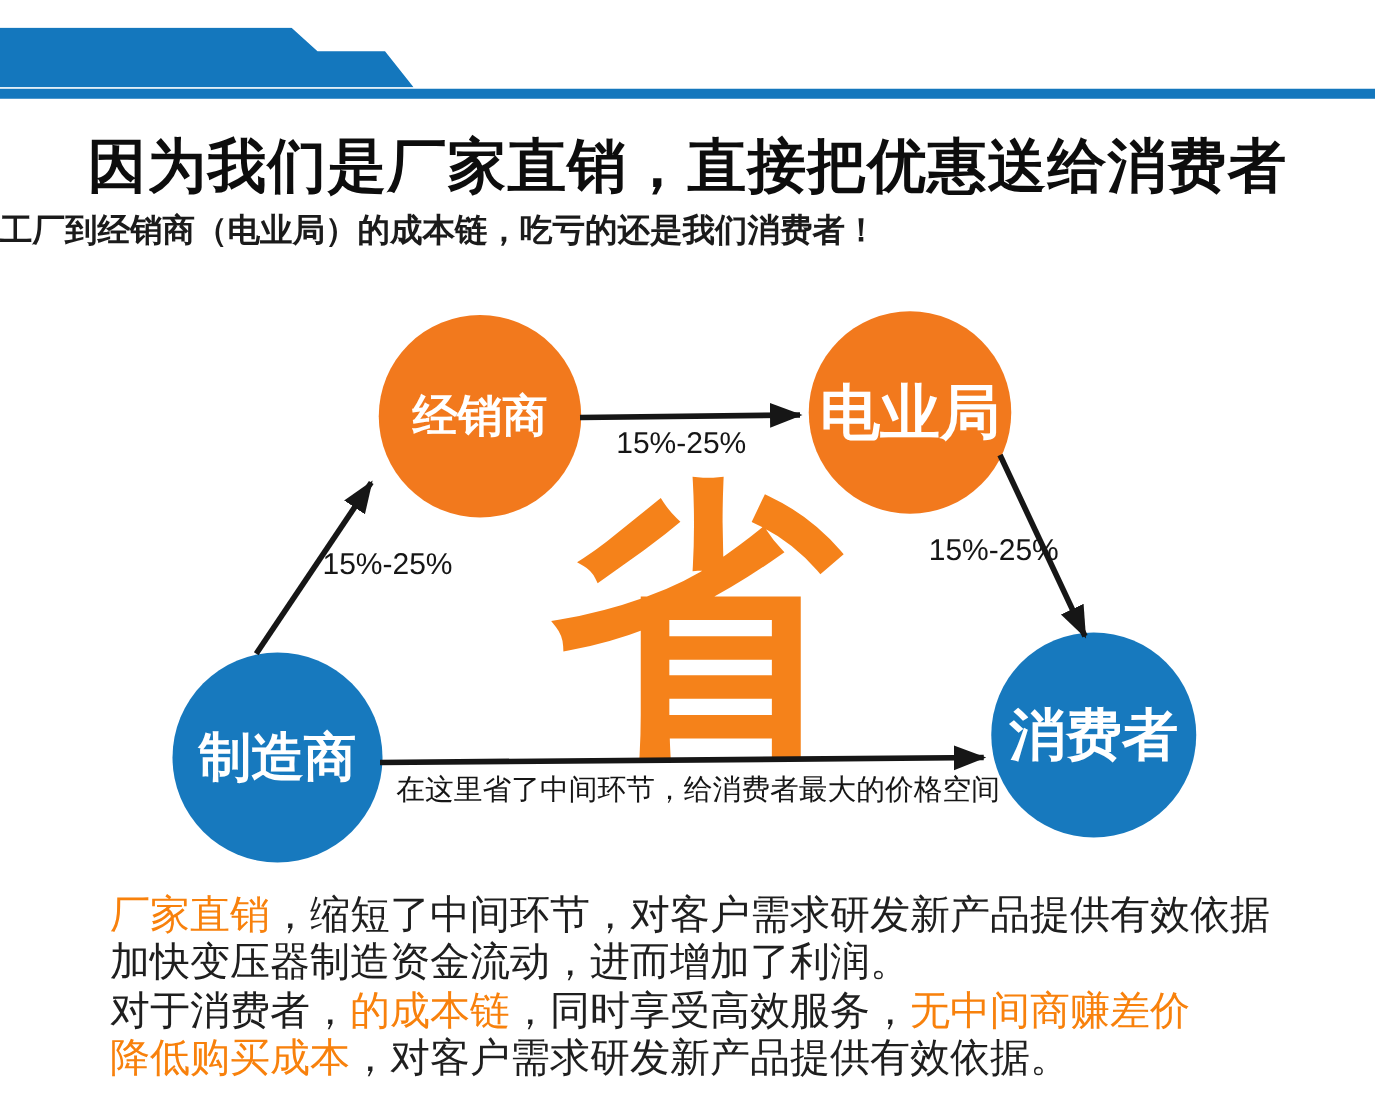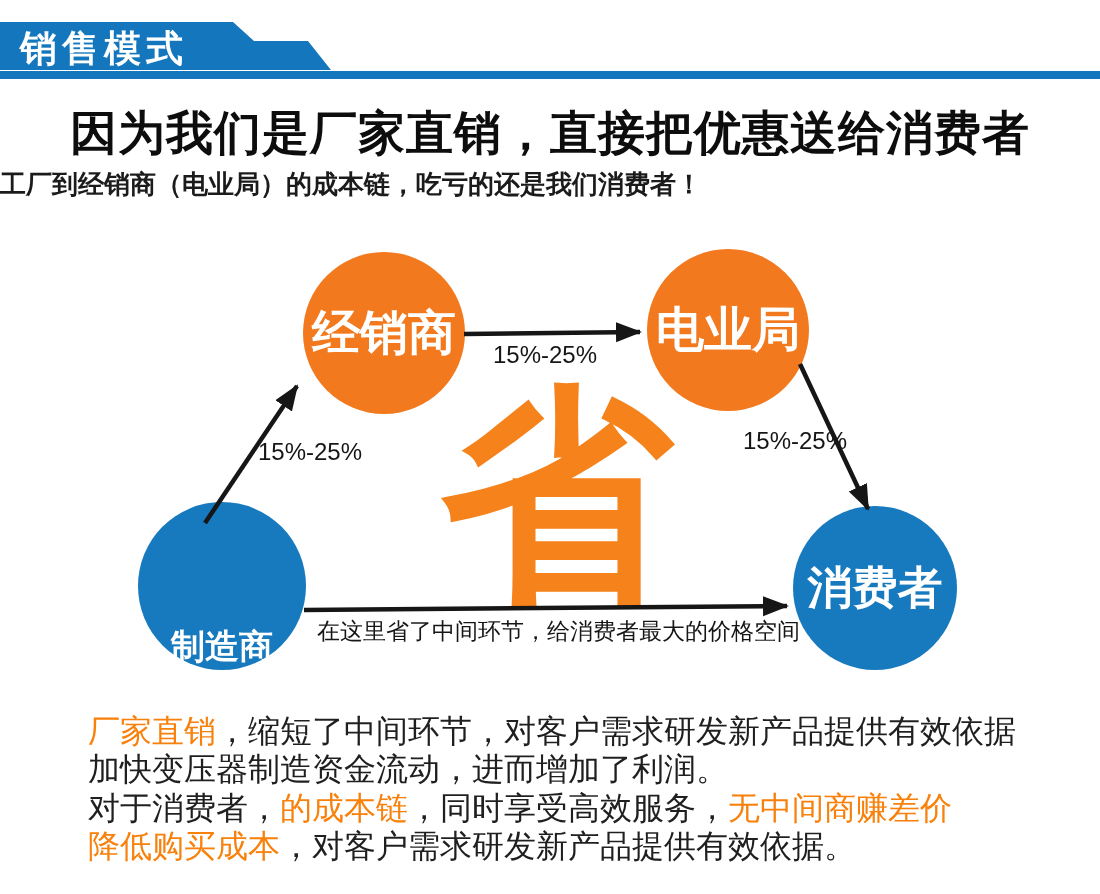--- a/index.html
+++ b/index.html
@@ -41,23 +41,23 @@
     font-size:26px;font-weight:700;color:#1b1b1b;white-space:nowrap;
   }
 
   
   .node{
     position:absolute;border-radius:50%;display:flex;align-items:center;justify-content:center;
     color:#fff;font-weight:bold;white-space:nowrap;
   }
   .node.orange{background:var(--orange);}
   .node.blue{background:#1779BE;}
-  .node-dealer   {left:303px;top:252px;width:162px;height:162px;font-size:48px;}
+  .node-dealer   {left:303px;top:252px;width:162px;height:162px;font-size:36px;}
   .node-bureau   {left:647px;top:249px;width:162px;height:162px;font-size:48px;}
-  .node-maker    {left:138px;top:502px;width:168px;height:168px;font-size:34px;align-items:flex-end;}
+  .node-maker    {left:138px;top:522px;width:168px;height:168px;font-size:42px;}
   .node-consumer {left:793px;top:506px;width:164px;height:164px;font-size:45px;}
 
   .big-glyph{
     position:absolute;left:432px;top:372px;width:250px;height:250px;
     display:flex;align-items:center;justify-content:center;
     font-size:232px;line-height:250px;font-weight:700;color:var(--glyph-orange);
   }
 
   svg.arrows{position:absolute;left:0;top:0;}
 
@@ -79,21 +79,20 @@
   .para-2{top:789px;}
   .para .hl{color:var(--hl-orange);}
 </style>
 </head>
 <body>
 
 <div class="stage">
 
   <div class="banner-ribbon"></div>
   <div class="banner-underline"></div>
-  <div class="banner-title">销售模式</div>
   <div class="banner-sub">Sales model</div>
 
   <div class="headline">因为我们是厂家直销，直接把优惠送给消费者</div>
   <div class="subheadline">工厂到经销商（电业局）的成本链，吃亏的还是我们消费者！</div>
 
   <div class="big-glyph">省</div>
 
   <div class="node orange node-dealer">
     <span>经销商</span>
   </div>

